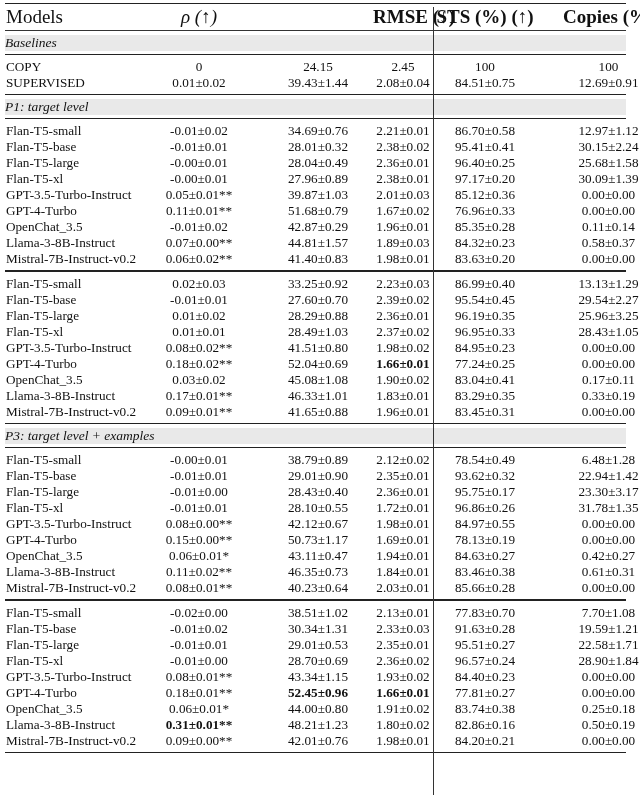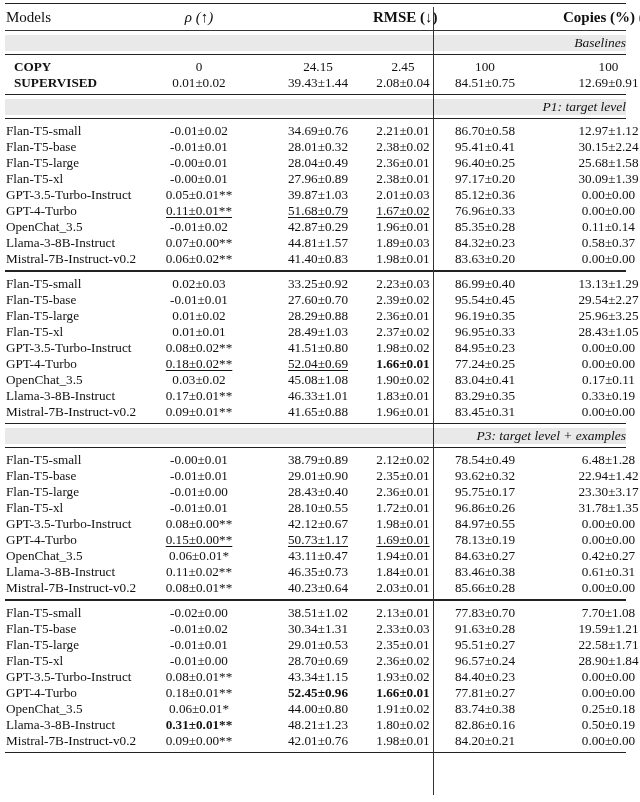--- a/index.html
+++ b/index.html
@@ -6,44 +6,45 @@
   body { width: 640px; height: 802px; overflow: hidden; font-family: "Liberation Serif", "DejaVu Serif", serif; color: #111; }
   #tbl { position: absolute; left: 5px; top: 3px; width: 621px; }
   .row { position: relative; height: 16px; line-height: 16px; font-size: 13.2px; white-space: nowrap; }
   .row .c { position: absolute; top: 0; }
   .c0 { left: 1px; text-align: left; }
   .c1 { left: 130px; width: 128px; text-align: center; }
   .c2 { left: 258px; width: 110px; text-align: center; }
   .c3 { left: 368px; width: 60px; text-align: center; }
   .c4 { left: 430px; width: 100px; text-align: center; }
   .c5 { left: 558px; width: 91px; text-align: center; }
-  .hdr { height: 26px; line-height: 26px; font-size: 15px; }
+  .hdr { height: 26px; line-height: 26px; font-size: 19px; }
   .hdr .c { font-weight: bold; }
   .hdr .c0, .hdr .c1 { font-weight: normal; }
   .hdr .c1 { font-style: italic; }
   .rule-thick { height: 0; border-top: 1.6px solid #222; }
   .rule-mid { height: 0; border-top: 1.2px solid #333; }
-  .band { height: 16px; line-height: 16px; background: #e9e9e9; text-align: right; font-style: italic; font-size: 13.5px; margin: 4px 0 3px 0; }
+  .band { height: 16px; line-height: 16px; background: #e9e9e9; text-align: left; font-style: italic; font-size: 13.5px; margin: 4px 0 3px 0; }
   .gap2 { height: 3px; }
   .gap4 { height: 4px; }
-  .u { text-decoration: underline; text-underline-offset: 2px; }
+  .u { text-underline-offset: 2px; }
   .b { font-weight: bold; }
-  .baseline-name { font-weight: bold; margin-left: 8px; }
+  .baseline-name { font-weight: normal; }
   #vline { position: absolute; left: 433px; width: 0; border-left: 1px solid #333; }
   .sec { position: relative; }
 </style>
 </head>
 <body>
 
 <div id="tbl">
   <div class="rule-thick"></div>
   <div class="row hdr">
     <span class="c c0">Models</span>
     <span class="c c1">ρ (↑)</span>
     <span class="c c3">RMSE (↓)</span>
+    <span class="c c4">STS (%) (↑)</span>
     <span class="c c5">Copies (%) (↓)</span>
   </div>
   <div class="rule-mid"></div>
   <div class="band">Baselines</div>
   <div class="rule-thick"></div>
   <div class="gap4"></div>
   <div class="sec">
     <div class="row">
       <span class="c c0 baseline-name">COPY</span>
       <span class="c c1">0</span>

